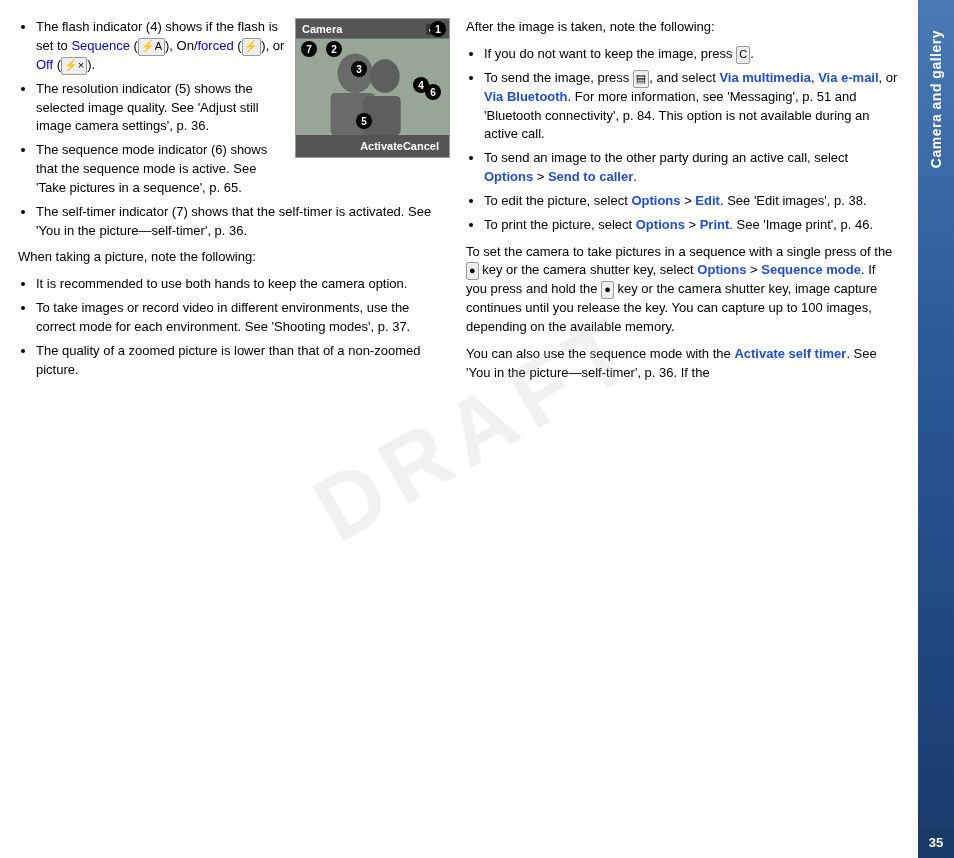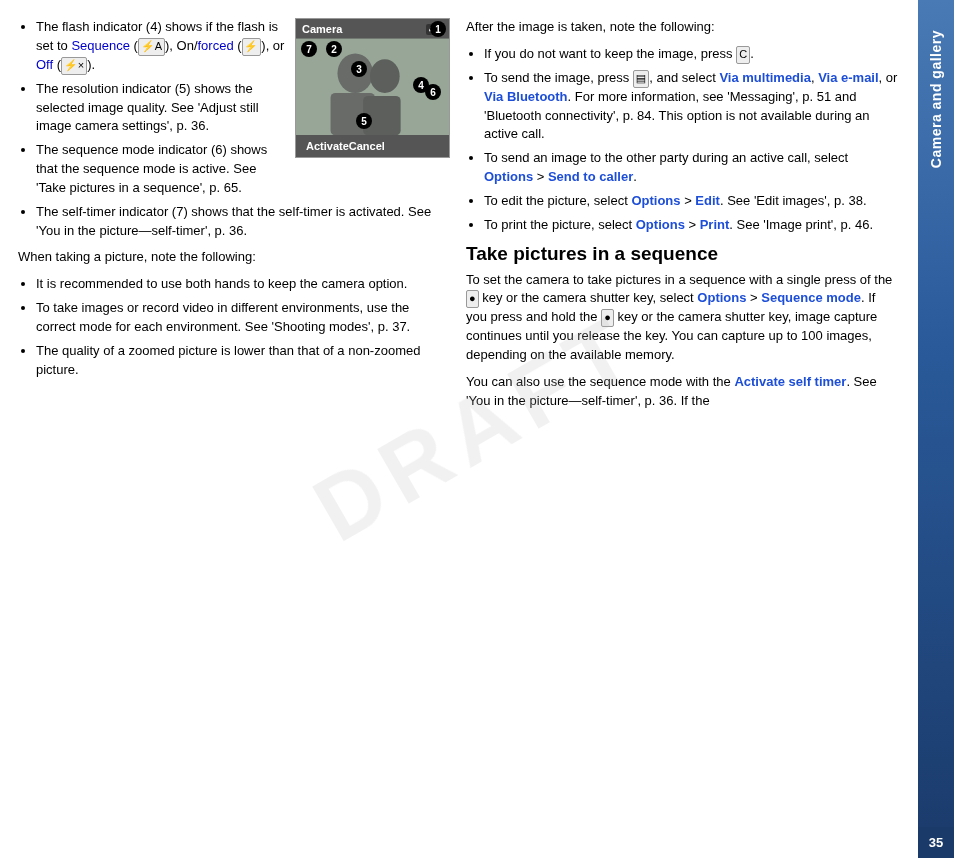--- a/index.html
+++ b/index.html
@@ -129,21 +129,21 @@
 
     .camera-ui-bottom-bar {
       position: absolute;
       bottom: 0;
       left: 0;
       right: 0;
       background: #555;
       height: 22px;
       display: flex;
       align-items: center;
-      justify-content: flex-start;
+      justify-content: flex-end;
       padding: 0 10px;
     }
 
     .cam-btn {
       color: #fff;
       font-size: 11px;
       font-weight: bold;
     }
 
     p.para {
@@ -315,21 +315,20 @@
           To send an image to the other party during an active call, select <span class="blue-bold">Options</span> &gt; <span class="blue-bold">Send to caller</span>.
         </li>
         <li>
           To edit the picture, select <span class="blue-bold">Options</span> &gt; <span class="blue-bold">Edit</span>. See 'Edit images', p. 38.
         </li>
         <li>
           To print the picture, select <span class="blue-bold">Options</span> &gt; <span class="blue-bold">Print</span>. See 'Image print', p. 46.
         </li>
       </ul>
 
-      <h2 class="section-title">Take pictures in a sequence</h2>
 
       <p class="para">
         To set the camera to take pictures in a sequence with a single press of the <span class="small-icon">●</span> key or the camera shutter key, select <span class="blue-bold">Options</span> &gt; <span class="blue-bold">Sequence mode</span>. If you press and hold the <span class="small-icon">●</span> key or the camera shutter key, image capture continues until you release the key. You can capture up to 100 images, depending on the available memory.
       </p>
 
       <p class="para">
         You can also use the sequence mode with the <span class="blue-bold">Activate self timer</span>. See 'You in the picture—self-timer', p. 36. If the
       </p>
     </div>
   </div>

